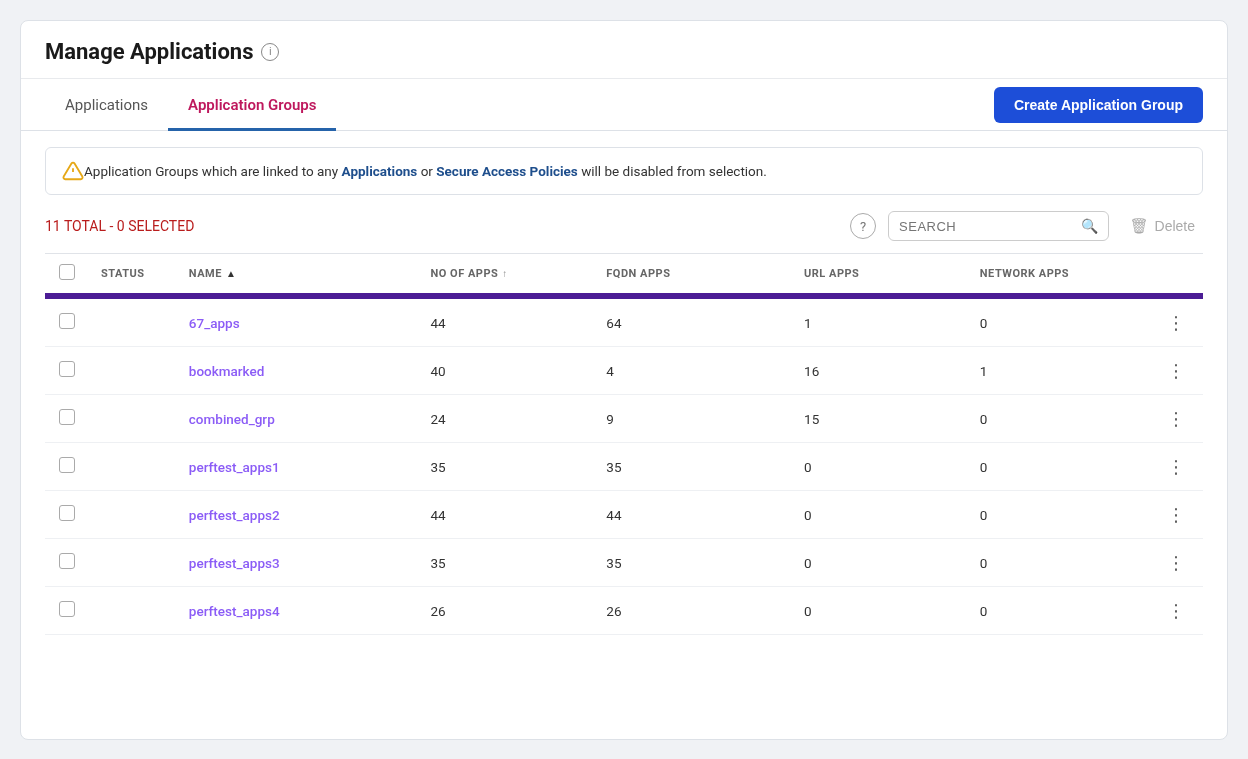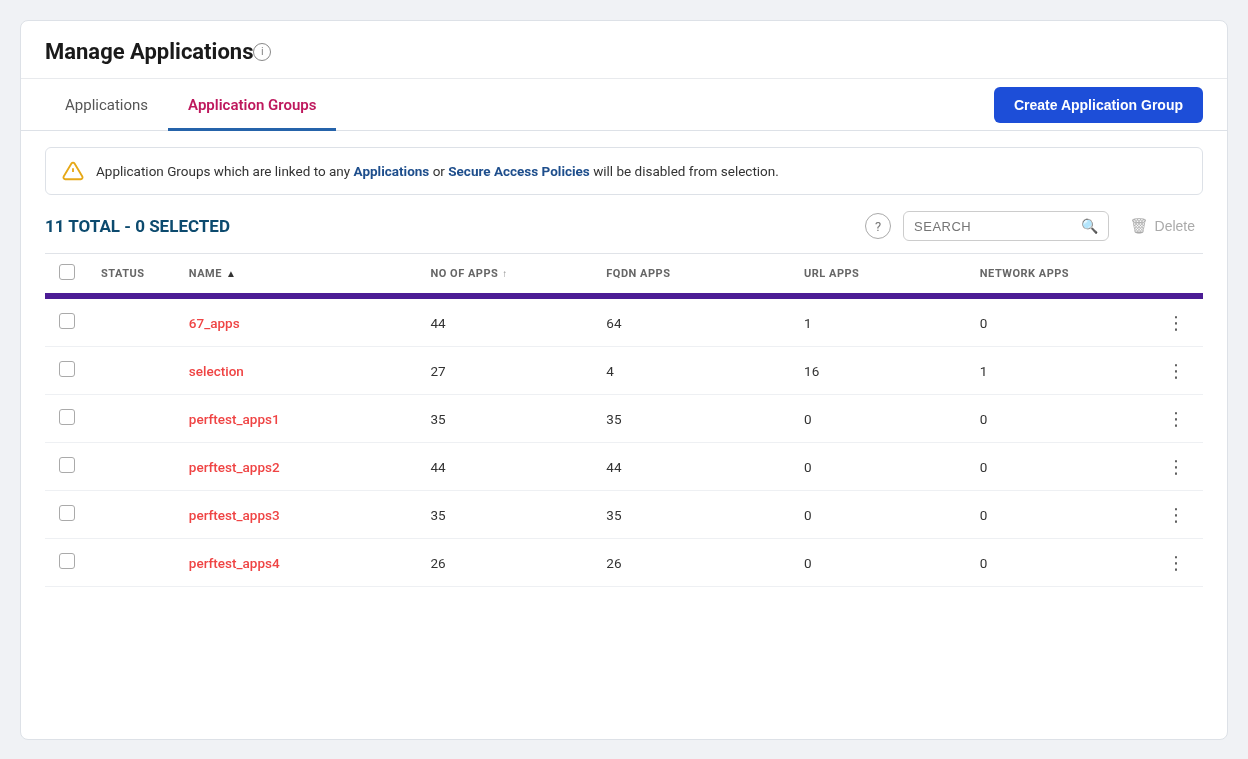--- a/index.html
+++ b/index.html
@@ -18,20 +18,21 @@
       border: 1px solid #dde1e7;
       width: 1208px;
       min-height: 720px;
       overflow: hidden;
     }
     .page-header {
       padding: 18px 24px 14px;
       border-bottom: 1px solid #e8eaed;
       display: flex;
       align-items: center;
+      gap: 8px;
     }
     .page-title {
       font-size: 22px;
       font-weight: 700;
       color: #1a1a1a;
     }
     .info-icon {
       width: 18px;
       height: 18px;
       border-radius: 50%;
@@ -81,21 +82,21 @@
       font-weight: 600;
       cursor: pointer;
       white-space: nowrap;
     }
     .content-area {
       padding: 16px 24px;
     }
     .alert-banner {
       display: flex;
       align-items: center;
-      gap: 12px;
+      gap: 0;
       background: #fff;
       border: 1px solid #dde1e7;
       border-radius: 6px;
       padding: 12px 16px;
       margin-bottom: 16px;
       font-size: 13.5px;
       color: #333;
     }
     .alert-icon {
       width: 22px;
@@ -109,23 +110,23 @@
       text-decoration: none;
       cursor: pointer;
     }
     .table-toolbar {
       display: flex;
       align-items: center;
       justify-content: space-between;
       margin-bottom: 12px;
     }
     .selection-info {
-      font-size: 17px;
-      font-weight: 700;
-      color: #0c4a6e;
+      font-size: 14px;
+      font-weight: 400;
+      color: #b91c1c;
     }
     .toolbar-right {
       display: flex;
       align-items: center;
       gap: 12px;
     }
     .help-circle {
       width: 26px;
       height: 26px;
       border-radius: 50%;
@@ -136,21 +137,21 @@
       font-size: 13px;
       color: #777;
       cursor: pointer;
     }
     .search-box {
       display: flex;
       align-items: center;
       border: 1.5px solid #ccc;
       border-radius: 6px;
       padding: 6px 10px;
-      gap: 7px;
+      gap: 22px;
       background: #fff;
     }
     .search-box input {
       border: none;
       outline: none;
       font-size: 13px;
       width: 160px;
       letter-spacing: 0.5px;
       color: #555;
       text-transform: uppercase;
@@ -216,21 +217,21 @@
     }
     .header-checkbox {
       width: 16px;
       height: 16px;
       border: 1.5px solid #aaa;
       border-radius: 3px;
       display: inline-block;
       background: #fff;
     }
     .app-link {
-      color: #ef4444;
+      color: #8b5cf6;
       text-decoration: none;
       font-weight: 500;
       cursor: pointer;
     }
     .sort-icon {
       display: inline-block;
       margin-left: 4px;
       color: #888;
       font-size: 10px;
     }
@@ -356,26 +357,42 @@
       <td>
         <span class="menu-dots">⋮</span>
       </td>
     </tr>
             <tr>
       <td class="checkbox-col">
         <span class="row-checkbox"></span>
       </td>
       <td></td>
       <td>
-        <a class="app-link">selection</a>
-      </td>
-      <td>27</td>
+        <a class="app-link">bookmarked</a>
+      </td>
+      <td>40</td>
       <td>4</td>
       <td>16</td>
       <td>1</td>
+      <td>
+        <span class="menu-dots">⋮</span>
+      </td>
+    </tr>
+            <tr>
+      <td class="checkbox-col">
+        <span class="row-checkbox"></span>
+      </td>
+      <td></td>
+      <td>
+        <a class="app-link">combined_grp</a>
+      </td>
+      <td>24</td>
+      <td>9</td>
+      <td>15</td>
+      <td>0</td>
       <td>
         <span class="menu-dots">⋮</span>
       </td>
     </tr>
             <tr>
       <td class="checkbox-col">
         <span class="row-checkbox"></span>
       </td>
       <td></td>
       <td>

